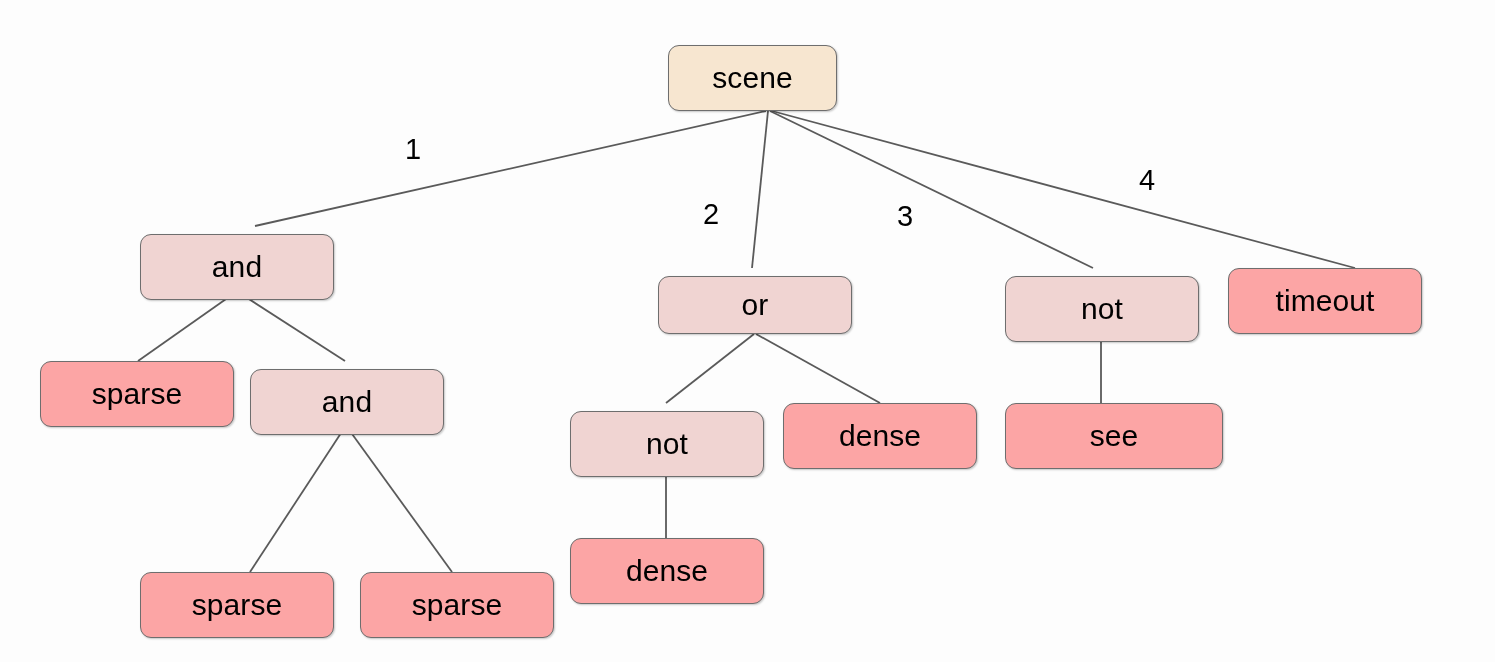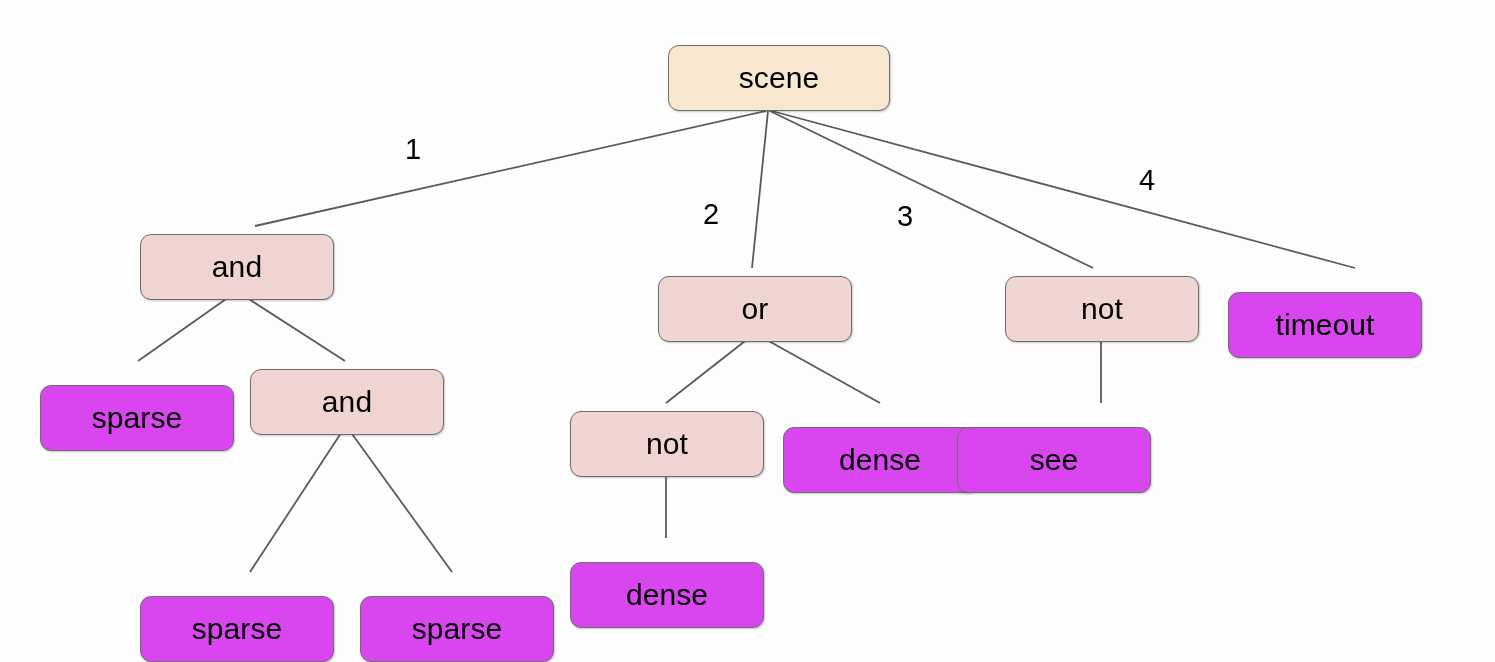--- a/index.html
+++ b/index.html
@@ -34,21 +34,21 @@
     align-items: center;
     justify-content: center;
     color: #000000;
     font-size: 30px;
     line-height: 1;
     letter-spacing: 0.1px;
     box-shadow: 1px 1px 2px rgba(0,0,0,0.22);
     white-space: nowrap;
   }
   .node.op   { background: #f0d4d2; margin-top: 8px; }
-  .node.leaf { background: #d946ef; margin-top: 24px; }
+  .node.leaf { background: #fca5a5; }
   .node.root { background: #f7e6d0; }
   .edge-label {
     position: absolute;
     font-size: 29px;
     color: #000000;
     line-height: 1;
     user-select: none;
   }
 </style>
 </head>
@@ -63,48 +63,48 @@
       <line x1="236" y1="292" x2="138" y2="361" stroke="#5a5a5a" stroke-width="1.8"></line>
       <line x1="238" y1="292" x2="345" y2="361" stroke="#5a5a5a" stroke-width="1.8"></line>
       <line x1="345" y1="427" x2="250" y2="572" stroke="#5a5a5a" stroke-width="1.8"></line>
       <line x1="347" y1="427" x2="452" y2="572" stroke="#5a5a5a" stroke-width="1.8"></line>
       <line x1="754" y1="334" x2="666" y2="403" stroke="#5a5a5a" stroke-width="1.8"></line>
       <line x1="756" y1="334" x2="880" y2="403" stroke="#5a5a5a" stroke-width="1.8"></line>
       <line x1="666" y1="469" x2="666" y2="538" stroke="#5a5a5a" stroke-width="1.8"></line>
       <line x1="1101" y1="334" x2="1101" y2="403" stroke="#5a5a5a" stroke-width="1.8"></line>
     </svg>
   <div id="node-layer">
-      <div class="node root" style="left: 668px; top: 45px; width: 222px; height: 66px; align-items: center;">
+      <div class="node root" style="left: 668px; top: 45px; width: 169px; height: 66px; align-items: center;">
         <span>scene</span>
       </div>
       <div class="node op" style="left: 140px; top: 226px; width: 194px; height: 66px;">
         <span>and</span>
       </div>
-      <div class="node op" style="left: 658px; top: 268px; width: 194px; height: 66px;">
+      <div class="node op" style="left: 658px; top: 268px; width: 194px; height: 58px;">
         <span>or</span>
       </div>
       <div class="node op" style="left: 1005px; top: 268px; width: 194px; height: 66px;">
         <span>not</span>
       </div>
       <div class="node leaf" style="left: 1228px; top: 268px; width: 194px; height: 66px;">
         <span>timeout</span>
       </div>
       <div class="node leaf" style="left: 40px; top: 361px; width: 194px; height: 66px;">
         <span>sparse</span>
       </div>
       <div class="node op" style="left: 250px; top: 361px; width: 194px; height: 66px;">
         <span>and</span>
       </div>
       <div class="node op" style="left: 570px; top: 403px; width: 194px; height: 66px;">
         <span>not</span>
       </div>
       <div class="node leaf" style="left: 783px; top: 403px; width: 194px; height: 66px;">
         <span>dense</span>
       </div>
-      <div class="node leaf" style="left: 957px; top: 403px; width: 194px; height: 66px;">
+      <div class="node leaf" style="left: 1005px; top: 403px; width: 218px; height: 66px;">
         <span>see</span>
       </div>
       <div class="node leaf" style="left: 140px; top: 572px; width: 194px; height: 66px;">
         <span>sparse</span>
       </div>
       <div class="node leaf" style="left: 360px; top: 572px; width: 194px; height: 66px;">
         <span>sparse</span>
       </div>
       <div class="node leaf" style="left: 570px; top: 538px; width: 194px; height: 66px;">
         <span>dense</span>

